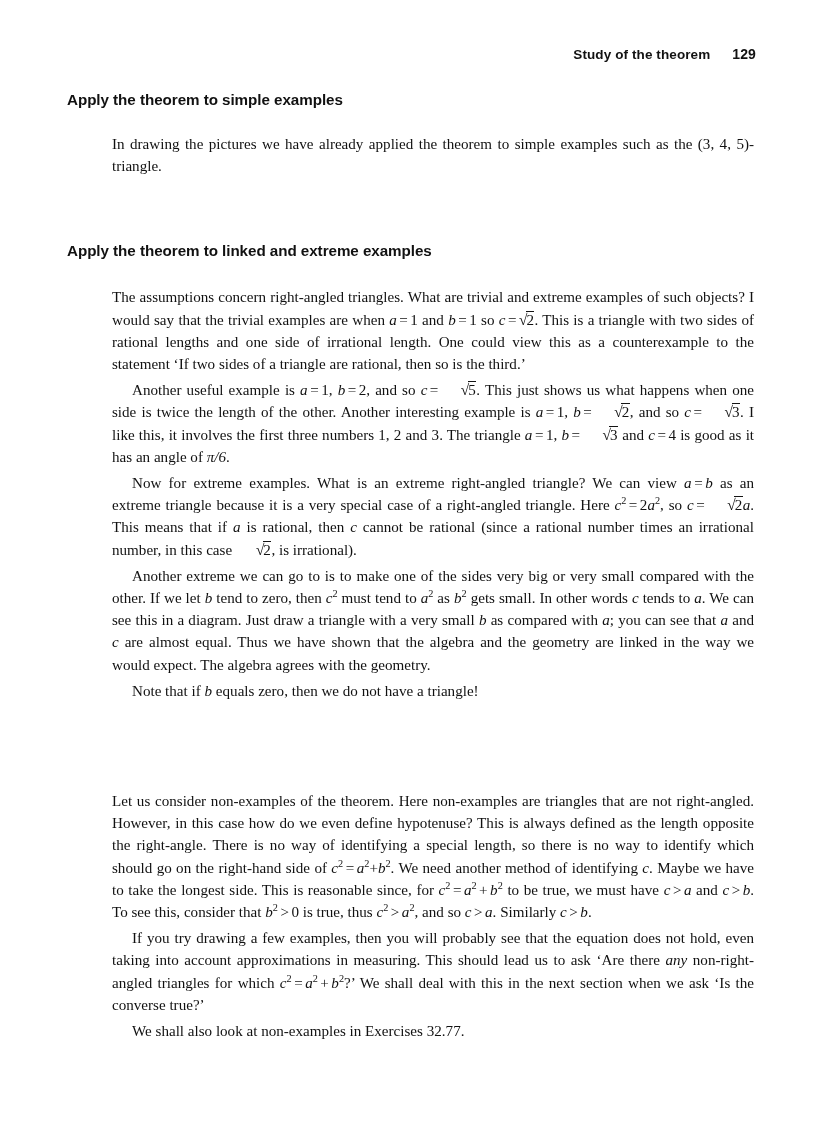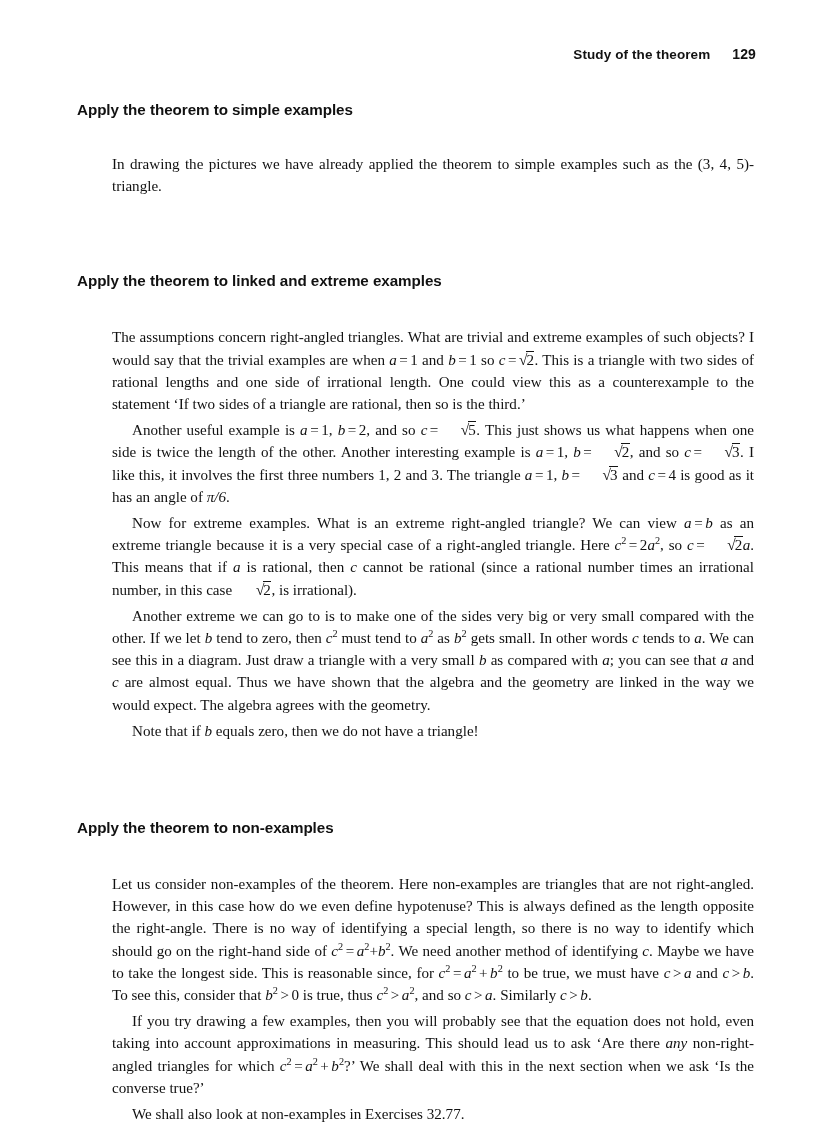--- a/index.html
+++ b/index.html
@@ -49,21 +49,21 @@
     top: 88px;
     width: 694px;
   }
 
   h2.section-head {
     font-family: "Liberation Sans", "DejaVu Sans", sans-serif;
     font-weight: bold;
     font-size: 15.2px;
     letter-spacing: -0.05px;
     color: #111111;
-    margin: 13px;
+    margin: 3px;
     padding: 0;
   }
 
   .body-block {
     margin-left: 44px;
     width: 650px;
   }
 
   p.para {
     margin: 4px;
@@ -150,21 +150,20 @@
 
       <p class="para indent">Now for extreme examples. What is an extreme right-angled triangle? We can view <span class="eq"><span class="mi">a</span><span class="mo">=</span><span class="mi">b</span></span> as an extreme triangle because it is a very special case of a right-angled triangle. Here <span class="eq"><span class="mi">c</span><sup class="exp">2</sup><span class="mo">=</span><span class="mn">2</span><span class="mi">a</span><sup class="exp">2</sup></span>, so <span class="eq"><span class="mi">c</span><span class="mo">=</span><span class="sqrt"><span class="radic">√</span><span class="rad-arg">2</span></span><span class="mi">a</span></span>. This means that if <span class="mi">a</span> is rational, then <span class="mi">c</span> cannot be rational (since a rational number times an irrational number, in this case <span class="sqrt"><span class="radic">√</span><span class="rad-arg">2</span></span>, is irrational).</p>
 
       <p class="para indent">Another extreme we can go to is to make one of the sides very big or very small compared with the other. If we let <span class="mi">b</span> tend to zero, then <span class="eq"><span class="mi">c</span><sup class="exp">2</sup></span> must tend to <span class="eq"><span class="mi">a</span><sup class="exp">2</sup></span> as <span class="eq"><span class="mi">b</span><sup class="exp">2</sup></span> gets small. In other words <span class="mi">c</span> tends to <span class="mi">a</span>. We can see this in a diagram. Just draw a triangle with a very small <span class="mi">b</span> as compared with <span class="mi">a</span>; you can see that <span class="mi">a</span> and <span class="mi">c</span> are almost equal. Thus we have shown that the algebra and the geometry are linked in the way we would expect. The algebra agrees with the geometry.</p>
 
       <p class="para indent">Note that if <span class="mi">b</span> equals zero, then we do not have a triangle!</p>
     </div>
 
     <div class="gap-before-last-head" style="height:60px"></div>
 
-    <h2 class="section-head">Apply the theorem to non-examples</h2>
 
     <div class="gap-head-to-text2"></div>
 
     <div class="body-block">
 
       <p class="para">Let us consider non-examples of the theorem. Here non-examples are triangles that are not right-angled. However, in this case how do we even define hypotenuse? This is always defined as the length opposite the right-angle. There is no way of identifying a special length, so there is no way to identify which should go on the right-hand side of <span class="eq"><span class="mi">c</span><sup class="exp">2</sup><span class="mo">=</span><span class="mi">a</span><sup class="exp">2</sup>+<span class="mi">b</span><sup class="exp">2</sup></span>. We need another method of identifying <span class="mi">c</span>. Maybe we have to take the longest side. This is reasonable since, for <span class="eq"><span class="mi">c</span><sup class="exp">2</sup><span class="mo">=</span><span class="mi">a</span><sup class="exp">2</sup><span class="mo">+</span><span class="mi">b</span><sup class="exp">2</sup></span> to be true, we must have <span class="eq"><span class="mi">c</span><span class="mo">&gt;</span><span class="mi">a</span></span> and <span class="eq"><span class="mi">c</span><span class="mo">&gt;</span><span class="mi">b</span></span>. To see this, consider that <span class="eq"><span class="mi">b</span><sup class="exp">2</sup><span class="mo">&gt;</span><span class="mn">0</span></span> is true, thus <span class="eq"><span class="mi">c</span><sup class="exp">2</sup><span class="mo">&gt;</span><span class="mi">a</span><sup class="exp">2</sup></span>, and so <span class="eq"><span class="mi">c</span><span class="mo">&gt;</span><span class="mi">a</span></span>. Similarly <span class="eq"><span class="mi">c</span><span class="mo">&gt;</span><span class="mi">b</span></span>.</p>
 
       <p class="para indent">If you try drawing a few examples, then you will probably see that the equation does not hold, even taking into account approximations in measuring. This should lead us to ask ‘Are there <span class="it-word">any</span> non-right-angled triangles for which <span class="eq"><span class="mi">c</span><sup class="exp">2</sup><span class="mo">=</span><span class="mi">a</span><sup class="exp">2</sup><span class="mo">+</span><span class="mi">b</span><sup class="exp">2</sup></span>?’ We shall deal with this in the next section when we ask ‘Is the converse true?’</p>
 
       <p class="para indent">We shall also look at non-examples in Exercises <span>32.77</span>.</p>

